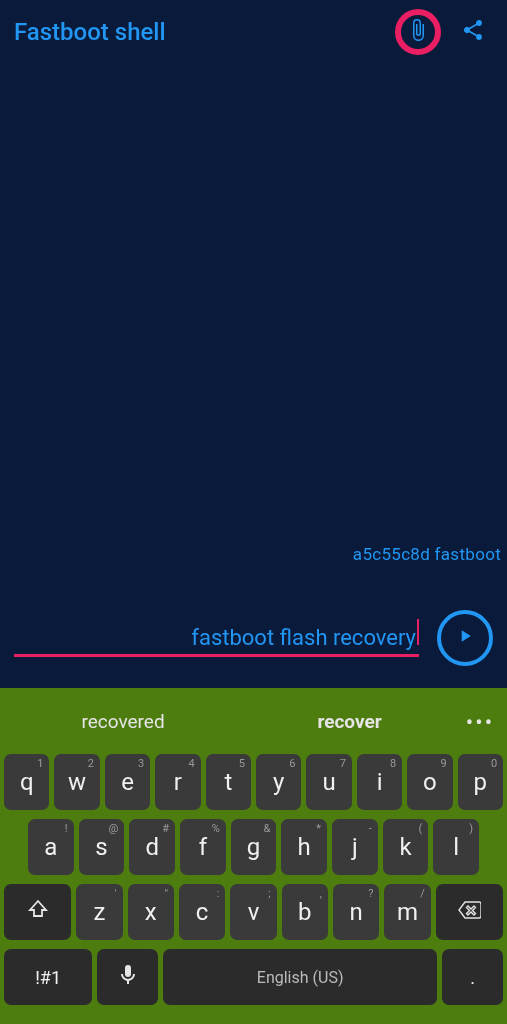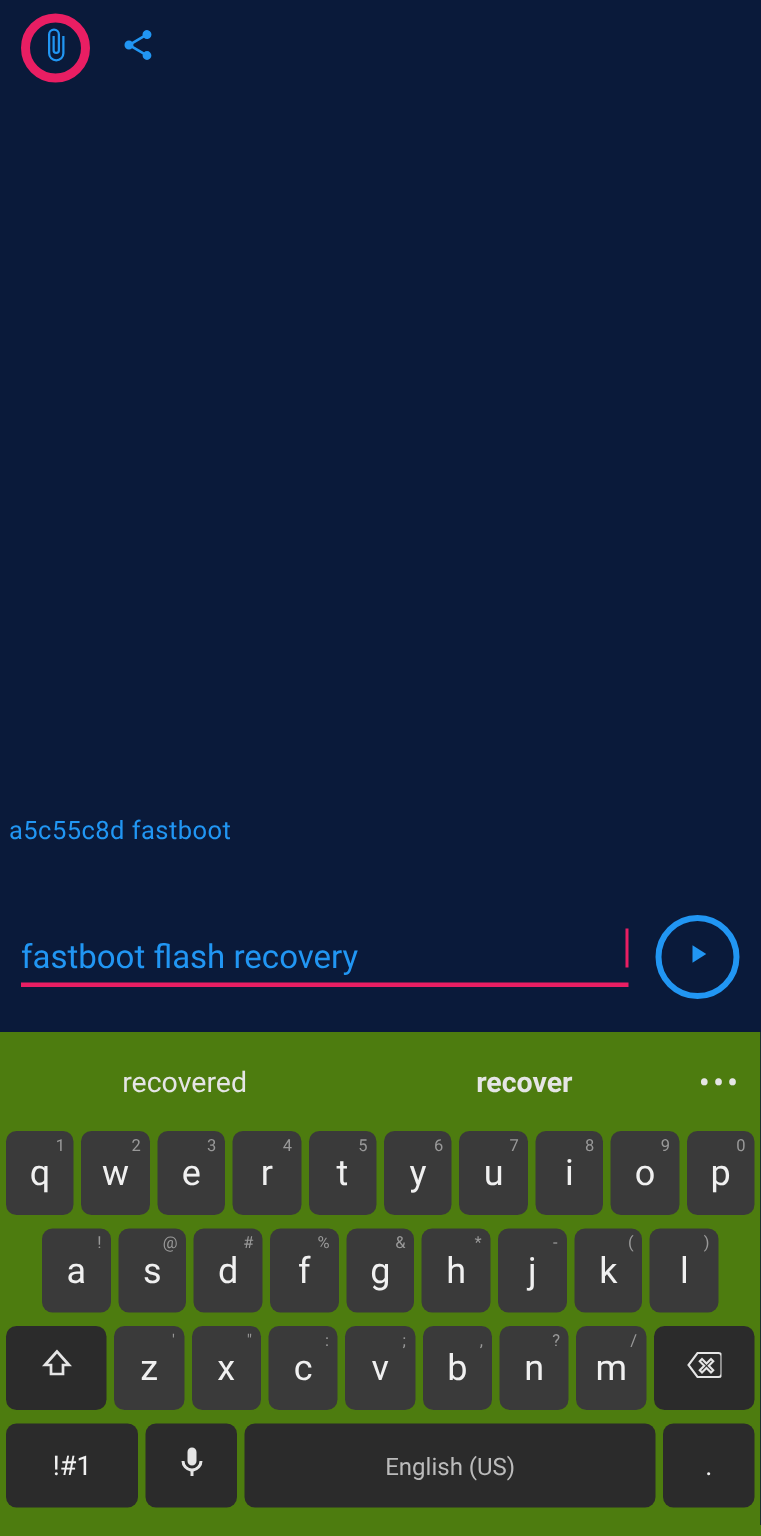--- a/index.html
+++ b/index.html
@@ -32,20 +32,21 @@
   }
   .icon-btn svg, .hl-circle svg { width: 24px; height: 24px; fill: #2196f3; }
 
   
   .terminal {
     flex: 1;
     display: flex;
     flex-direction: column;
     justify-content: flex-end;
     padding: 8px 6px 0 6px;
+    text-align: right;
   }
   .term-line {
     color: #2196f3;
     font-size: 17px;
     letter-spacing: 0.3px;
     margin-bottom: 46px;
   }
 
   .input-row {
     display: flex;
@@ -60,20 +61,21 @@
     display: flex; align-items: baseline;
   }
   .cmd-input {
     color: #2196f3;
     font-size: 22px;
     font-weight: 400;
     background: transparent;
     border: none;
     outline: none;
     width: 100%;
+    text-align: right;
   }
   .cursor {
     display: inline-block;
     width: 2px; height: 26px;
     background: #e91e63;
     margin-left: 1px;
     vertical-align: middle;
   }
   .run-btn {
     width: 56px; height: 56px;
@@ -141,20 +143,21 @@
   .key.space { flex: 4.5; font-size: 16px; color: #bbb; }
   .key.done { font-size: 18px; color: #2196f3; flex: 1.45; }
   .key.sym { flex: 1.45; font-size: 18px; }
   .key svg { width: 24px; height: 24px; fill: #e5e5e5; }
 
 </style>
 </head>
 <body>
 
 <div class="header">
+  <div class="title">Fastboot shell</div>
   <div class="hl-circle">
     <span>
       <svg viewBox="0 0 24 24">
           <path d="M16.5 6v11.5a4 4 0 0 1-8 0V5a2.5 2.5 0 0 1 5 0v10.5a1 1 0 0 1-2 0V6H10v9.5a2.5 2.5 0 0 0 5 0V5a4 4 0 0 0-8 0v12.5a5.5 5.5 0 0 0 11 0V6h-1.5z"></path>
         </svg>
     </span>
   </div>
   <div class="icon-btn">
     <span>
       <svg viewBox="0 0 24 24">

